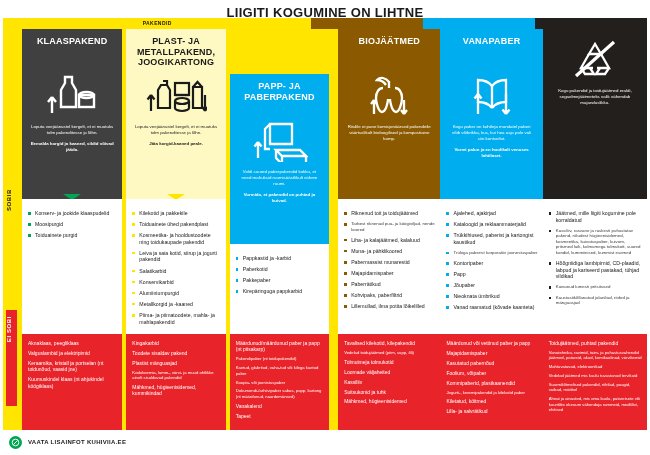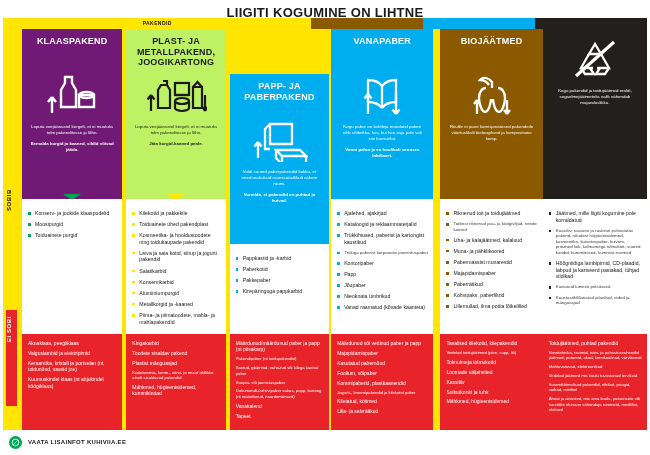--- a/index.html
+++ b/index.html
@@ -69,22 +69,22 @@
 
   
   .hero {
     position: relative;
     height: 170px;
     padding: 7px 6px 0 6px;
     color: #ffffff;
     text-align: center;
     overflow: hidden;
   }
-  .hero.g { background: #701a75; }
-  .hero.y { background: #bef264; color: #1a1a1a; }
+  .hero.g { background: #404040; }
+  .hero.y { background: #fef9c3; color: #1a1a1a; }
   .hero.b { background: #00adee; }
   .hero.br { background: #8b5a00; }
   .hero.bl { background: #00adee; }
   .hero.k { background: #231f1d; }
 
   .hero-title {
     font-size: 9px;
     font-weight: bold;
     line-height: 10.5px;
     letter-spacing: 0.2px;
@@ -353,65 +353,20 @@
           <li class="sub">Pakendipaber (nt toidupakendid)</li>
           <li class="sub">Kaetud, glabritud, vaha-tud või kilega kaetud paber</li>
           <li class="sub">Koopia- või joonistuspaber</li>
           <li class="sub">Dokumendi-/arhiivipaber sabas, papp, kartong (nt määrdunud, naardemänsed)</li>
           <li>Vanakalend</li>
           <li>Tapeet</li>
         </ul>
       </div>
     </div>
 
-    <div class="col c5">
-      <div class="hero bl">
-        <div class="hero-title">VANAPABER</div>
-        <div class="hero-icon">
-          <svg width="56" height="42" viewBox="0 0 56 42" fill="none" stroke="#fff" stroke-width="2.3">
-            <path d="M28 12v22"></path>
-            <path d="M28 12c-3-4-9-6-14-6v22c5 0 11 2 14 6"></path>
-            <path d="M28 12c3-4 9-6 14-6v22c-5 0-11 2-14 6"></path>
-            <path d="M14 40V20M14 20l-3.5 4.5M14 20l3.5 4.5"></path>
-            <path d="M42 20v20M42 40l-3.5-4.5M42 40l3.5-4.5"></path>
-          </svg>
-        </div>
-        <div class="hero-desc">
-          <div class="p1">Kogu paber on kohtleja mundatel paberi võib võibrikka, kus, kui hea asja pole vali siin kontseilat.</div>
-          <div class="p2">Vormi palun ja en hoolikalt venoses lahtilaset.</div>
-        </div>
-        <div class="notch bl"></div>
-      </div>
-      <div class="sobib">
-        <ul class="items bul-bl">
-          <li>Ajalehed, ajakirjad</li>
-          <li>Kataloogid ja reklaammaterjalid</li>
-          <li>Trükkihiused, paberist ja kartongist kaustikud</li>
-          <li class="sub">Trükiga paberist korporatiiv joonestuspaber</li>
-          <li>Kontoripaber</li>
-          <li>Papp</li>
-          <li>Jõupaber</li>
-          <li>Nieoknata ümbrikud</li>
-          <li>Vanad raamatud (kõvade kaanteta)</li>
-        </ul>
-      </div>
-      <div class="eisobi">
-        <ul class="red">
-          <li>Määrdunud või vettinud paber ja papp</li>
-          <li>Majapidamispaber</li>
-          <li>Kasutatud pabernõud</li>
-          <li>Foolium, võipaber</li>
-          <li>Kommipaberid, plastkaanendid</li>
-          <li class="sub">Jogurti-, kreemipakendid ja kilekotid paber</li>
-          <li>Kiletatud, köitmed</li>
-          <li>Lilla- ja salvrätikud</li>
-        </ul>
-      </div>
-    </div>
-
     <div class="col c4">
       <div class="hero br">
         <div class="hero-title">BIOJÄÄTMED</div>
         <div class="hero-icon">
           <svg width="50" height="46" viewBox="0 0 50 46" fill="none" stroke="#fff" stroke-width="2.3">
             <path d="M25 10c-3-4-9-6-12-2 4 0 7 2 9 5"></path>
             <path d="M25 9v7"></path>
             <path d="M19 16c-4 0-7 4-7 10 0 6 3 14 6 14 2 0 3-2 4-4 1-3 2-6 2-9"></path>
             <path d="M31 16c4 0 7 4 7 10 0 6-3 14-6 14-2 0-3-2-4-4-1-3-2-6-2-9"></path>
             <path d="M10 42V28M10 28l-3 4M10 28l3 4"></path>
@@ -443,20 +398,65 @@
           <li class="sub">Vedelad toidujäätmed (piim, supp, õli)</li>
           <li>Tolmuimeja tolmukotid</li>
           <li>Loomade väljaheited</li>
           <li>Kassiliiv</li>
           <li>Suitsukonid ja tuhk</li>
           <li>Mähkmed, hügieenisidemed</li>
         </ul>
       </div>
     </div>
 
+    <div class="col c5">
+      <div class="hero bl">
+        <div class="hero-title">VANAPABER</div>
+        <div class="hero-icon">
+          <svg width="56" height="42" viewBox="0 0 56 42" fill="none" stroke="#fff" stroke-width="2.3">
+            <path d="M28 12v22"></path>
+            <path d="M28 12c-3-4-9-6-14-6v22c5 0 11 2 14 6"></path>
+            <path d="M28 12c3-4 9-6 14-6v22c-5 0-11 2-14 6"></path>
+            <path d="M14 40V20M14 20l-3.5 4.5M14 20l3.5 4.5"></path>
+            <path d="M42 20v20M42 40l-3.5-4.5M42 40l3.5-4.5"></path>
+          </svg>
+        </div>
+        <div class="hero-desc">
+          <div class="p1">Kogu paber on kohtleja mundatel paberi võib võibrikka, kus, kui hea asja pole vali siin kontseilat.</div>
+          <div class="p2">Vormi palun ja en hoolikalt venoses lahtilaset.</div>
+        </div>
+        <div class="notch bl"></div>
+      </div>
+      <div class="sobib">
+        <ul class="items bul-bl">
+          <li>Ajalehed, ajakirjad</li>
+          <li>Kataloogid ja reklaammaterjalid</li>
+          <li>Trükkihiused, paberist ja kartongist kaustikud</li>
+          <li class="sub">Trükiga paberist korporatiiv joonestuspaber</li>
+          <li>Kontoripaber</li>
+          <li>Papp</li>
+          <li>Jõupaber</li>
+          <li>Nieoknata ümbrikud</li>
+          <li>Vanad raamatud (kõvade kaanteta)</li>
+        </ul>
+      </div>
+      <div class="eisobi">
+        <ul class="red">
+          <li>Määrdunud või vettinud paber ja papp</li>
+          <li>Majapidamispaber</li>
+          <li>Kasutatud pabernõud</li>
+          <li>Foolium, võipaber</li>
+          <li>Kommipaberid, plastkaanendid</li>
+          <li class="sub">Jogurti-, kreemipakendid ja kilekotid paber</li>
+          <li>Kiletatud, köitmed</li>
+          <li>Lilla- ja salvrätikud</li>
+        </ul>
+      </div>
+    </div>
+
     <div class="col c6">
       <div class="hero k">
         <div class="hero-icon">
           <svg width="54" height="46" viewBox="0 0 54 46" fill="none" stroke="#fff" stroke-width="2.3">
             <path d="M27 8l-6 10h12z"></path>
             <path d="M21 18l-8 14h12"></path>
             <path d="M33 18l8 14H29"></path>
             <path d="M13 32l4 6h9l-4-6"></path>
             <path d="M41 32l-4 6h-9l4-6"></path>
             <path d="M8 40L46 6" stroke-width="3.2"></path>

